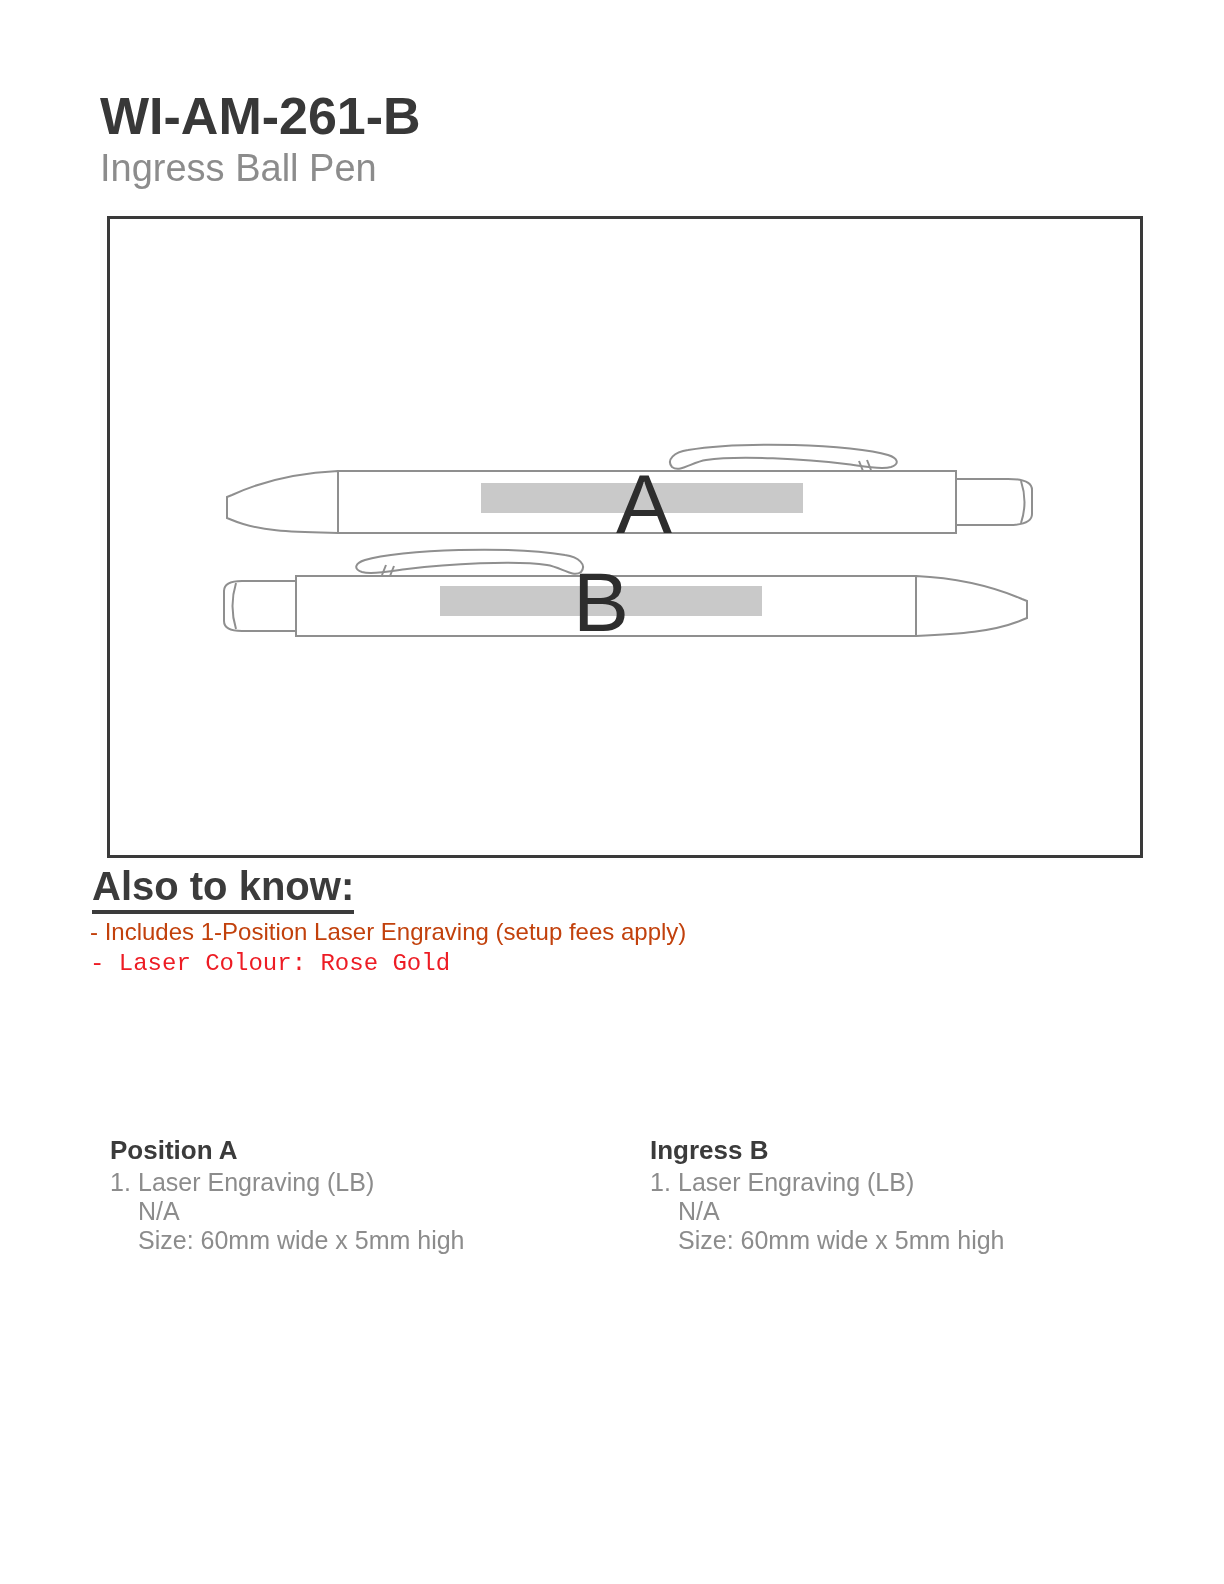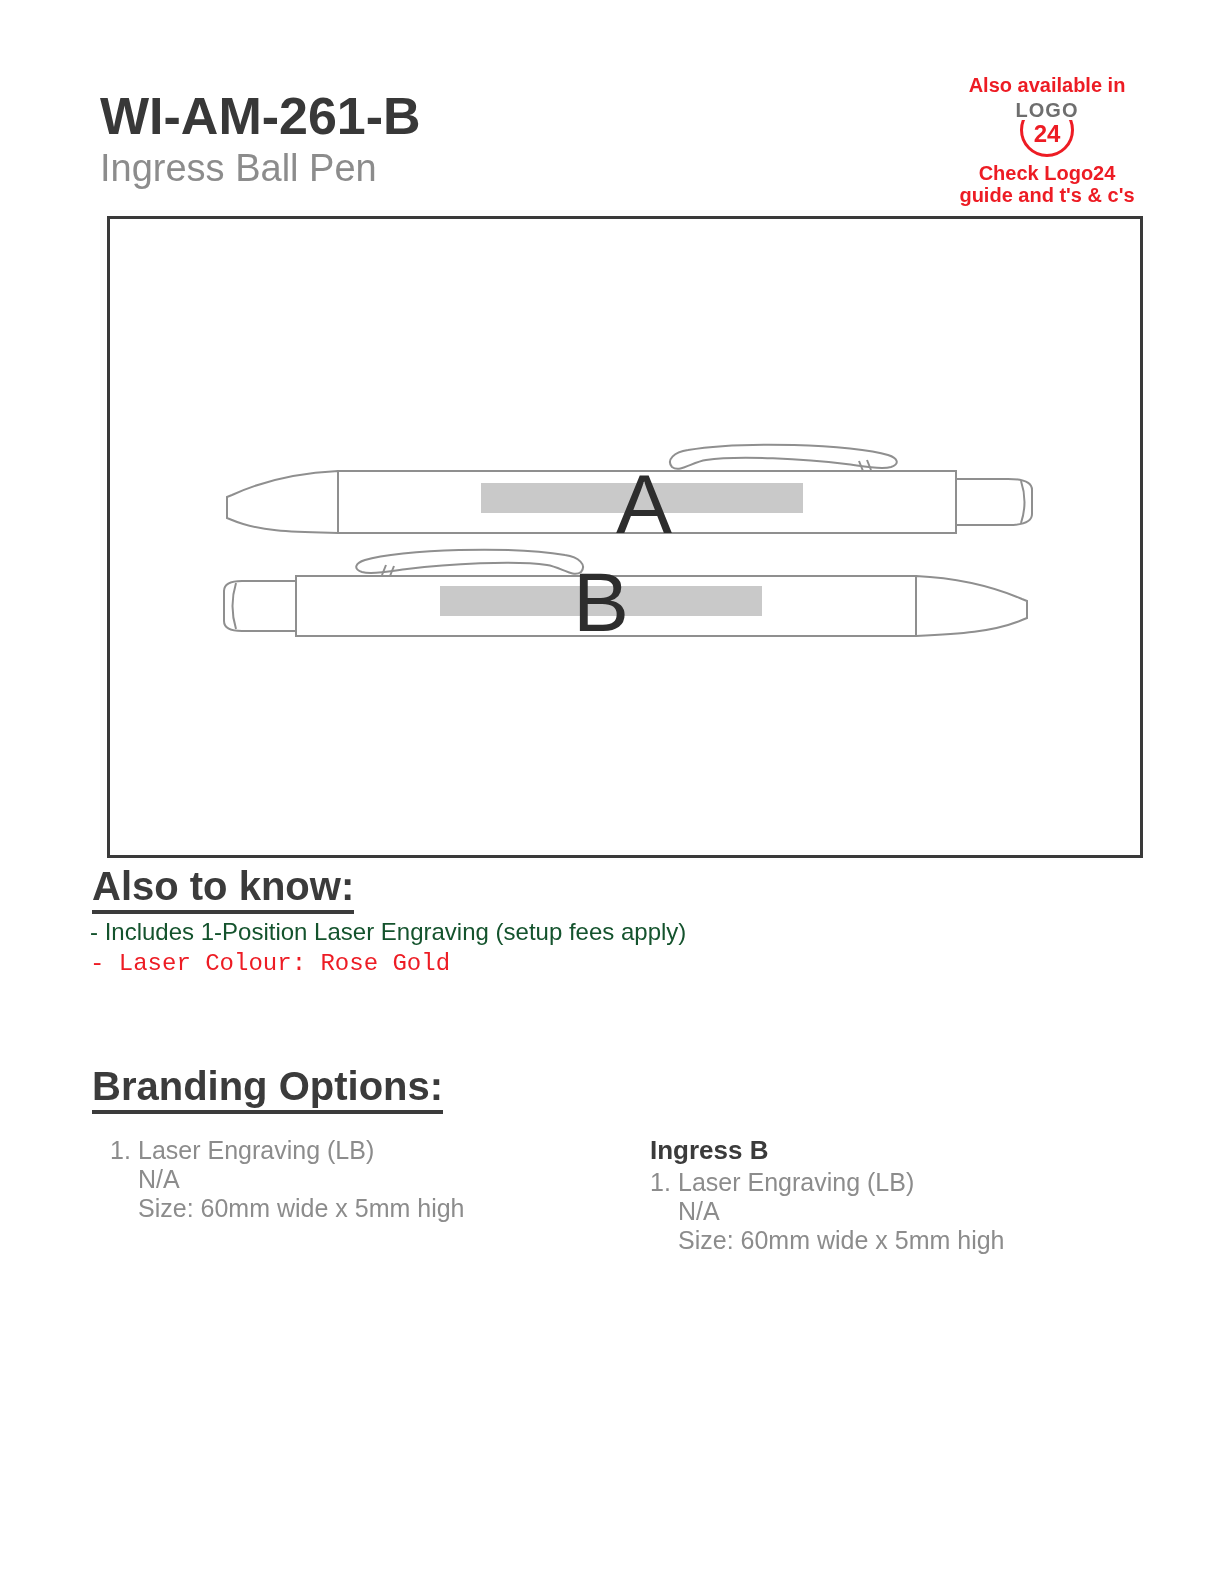--- a/index.html
+++ b/index.html
@@ -64,21 +64,21 @@
     position:absolute;
     font-size:40px; font-weight:bold; color:#3b3b3b;
     line-height:1.1; padding-bottom:2px;
     border-bottom:4px solid #3b3b3b;
     display:inline-block;
   }
   .h-need { left:92px; top:864px; }
   .h-brand { left:92px; top:1064px; }
   
   .ntk-list { position:absolute; left:90px; top:916px; font-size:24px; line-height:32px; }
-  .ntk-item-gray { color:#14532d;text-align:center; }
+  .ntk-item-gray { color:#c2410c;text-align:center; }
   .ntk-item-red { color:#ed1c24;font-family:Liberation Mono, monospace; }
   
   .pos-col { position:absolute; top:1136px; }
   .pos-a { left:110px; }
   .pos-b { left:650px; }
   .pos-title {
     font-size:26px; font-weight:bold; color:#3b3b3b;
     line-height:28px; margin-bottom:4px;
   }
   .pos-row { display:flex; font-size:25px; color:#8c8c8c; line-height:29px; }
@@ -86,29 +86,20 @@
   .pos-lines div { line-height:29px; }
 </style>
 </head>
 <body>
 
 <div class="page">
 
   <h1 class="product-code">WI-AM-261-B</h1>
   <h2 class="product-name">Ingress Ball Pen</h2>
 
-  <div class="logo24-block">
-    <div>Also available in</div>
-    <div class="logo24-circle">
-      <span class="logo24-word">LOGO</span>
-      <span class="logo24-num">24</span>
-    </div>
-    <div>Check Logo24</div>
-    <div>guide and t's &amp; c's</div>
-  </div>
 
   <div class="diagram-box">
     <svg viewBox="0 0 1030 636">
 
       <g>
 
         <path class="pen-line" d="M228,252 C186,254 150,263 122,276 L117,278 L117,299 L122,301 C150,313 186,313 228,314 Z"></path>
 
         <rect class="pen-line" x="228" y="252" width="618" height="62"></rect>
 
@@ -143,23 +134,23 @@
       </g>
     </svg>
   </div>
 
   <h3 class="section-heading h-need">Also to know:</h3>
   <div class="ntk-list">
     <div class="ntk-item-gray">- Includes 1-Position Laser Engraving (setup fees apply)</div>
     <div class="ntk-item-red">- Laser Colour: Rose Gold</div>
   </div>
 
-  <h3 class="section-heading h-brand">Branding Options:</h3>
 
   <div class="pos-col pos-a">
+    <div class="pos-title">Position A</div>
     <div class="pos-row">
       <span class="pos-num">1.</span>
       <div class="pos-lines">
         <div>Laser Engraving (LB)</div>
         <div>N/A</div>
         <div>Size: 60mm wide x 5mm high</div>
       </div>
     </div>
   </div>
 

